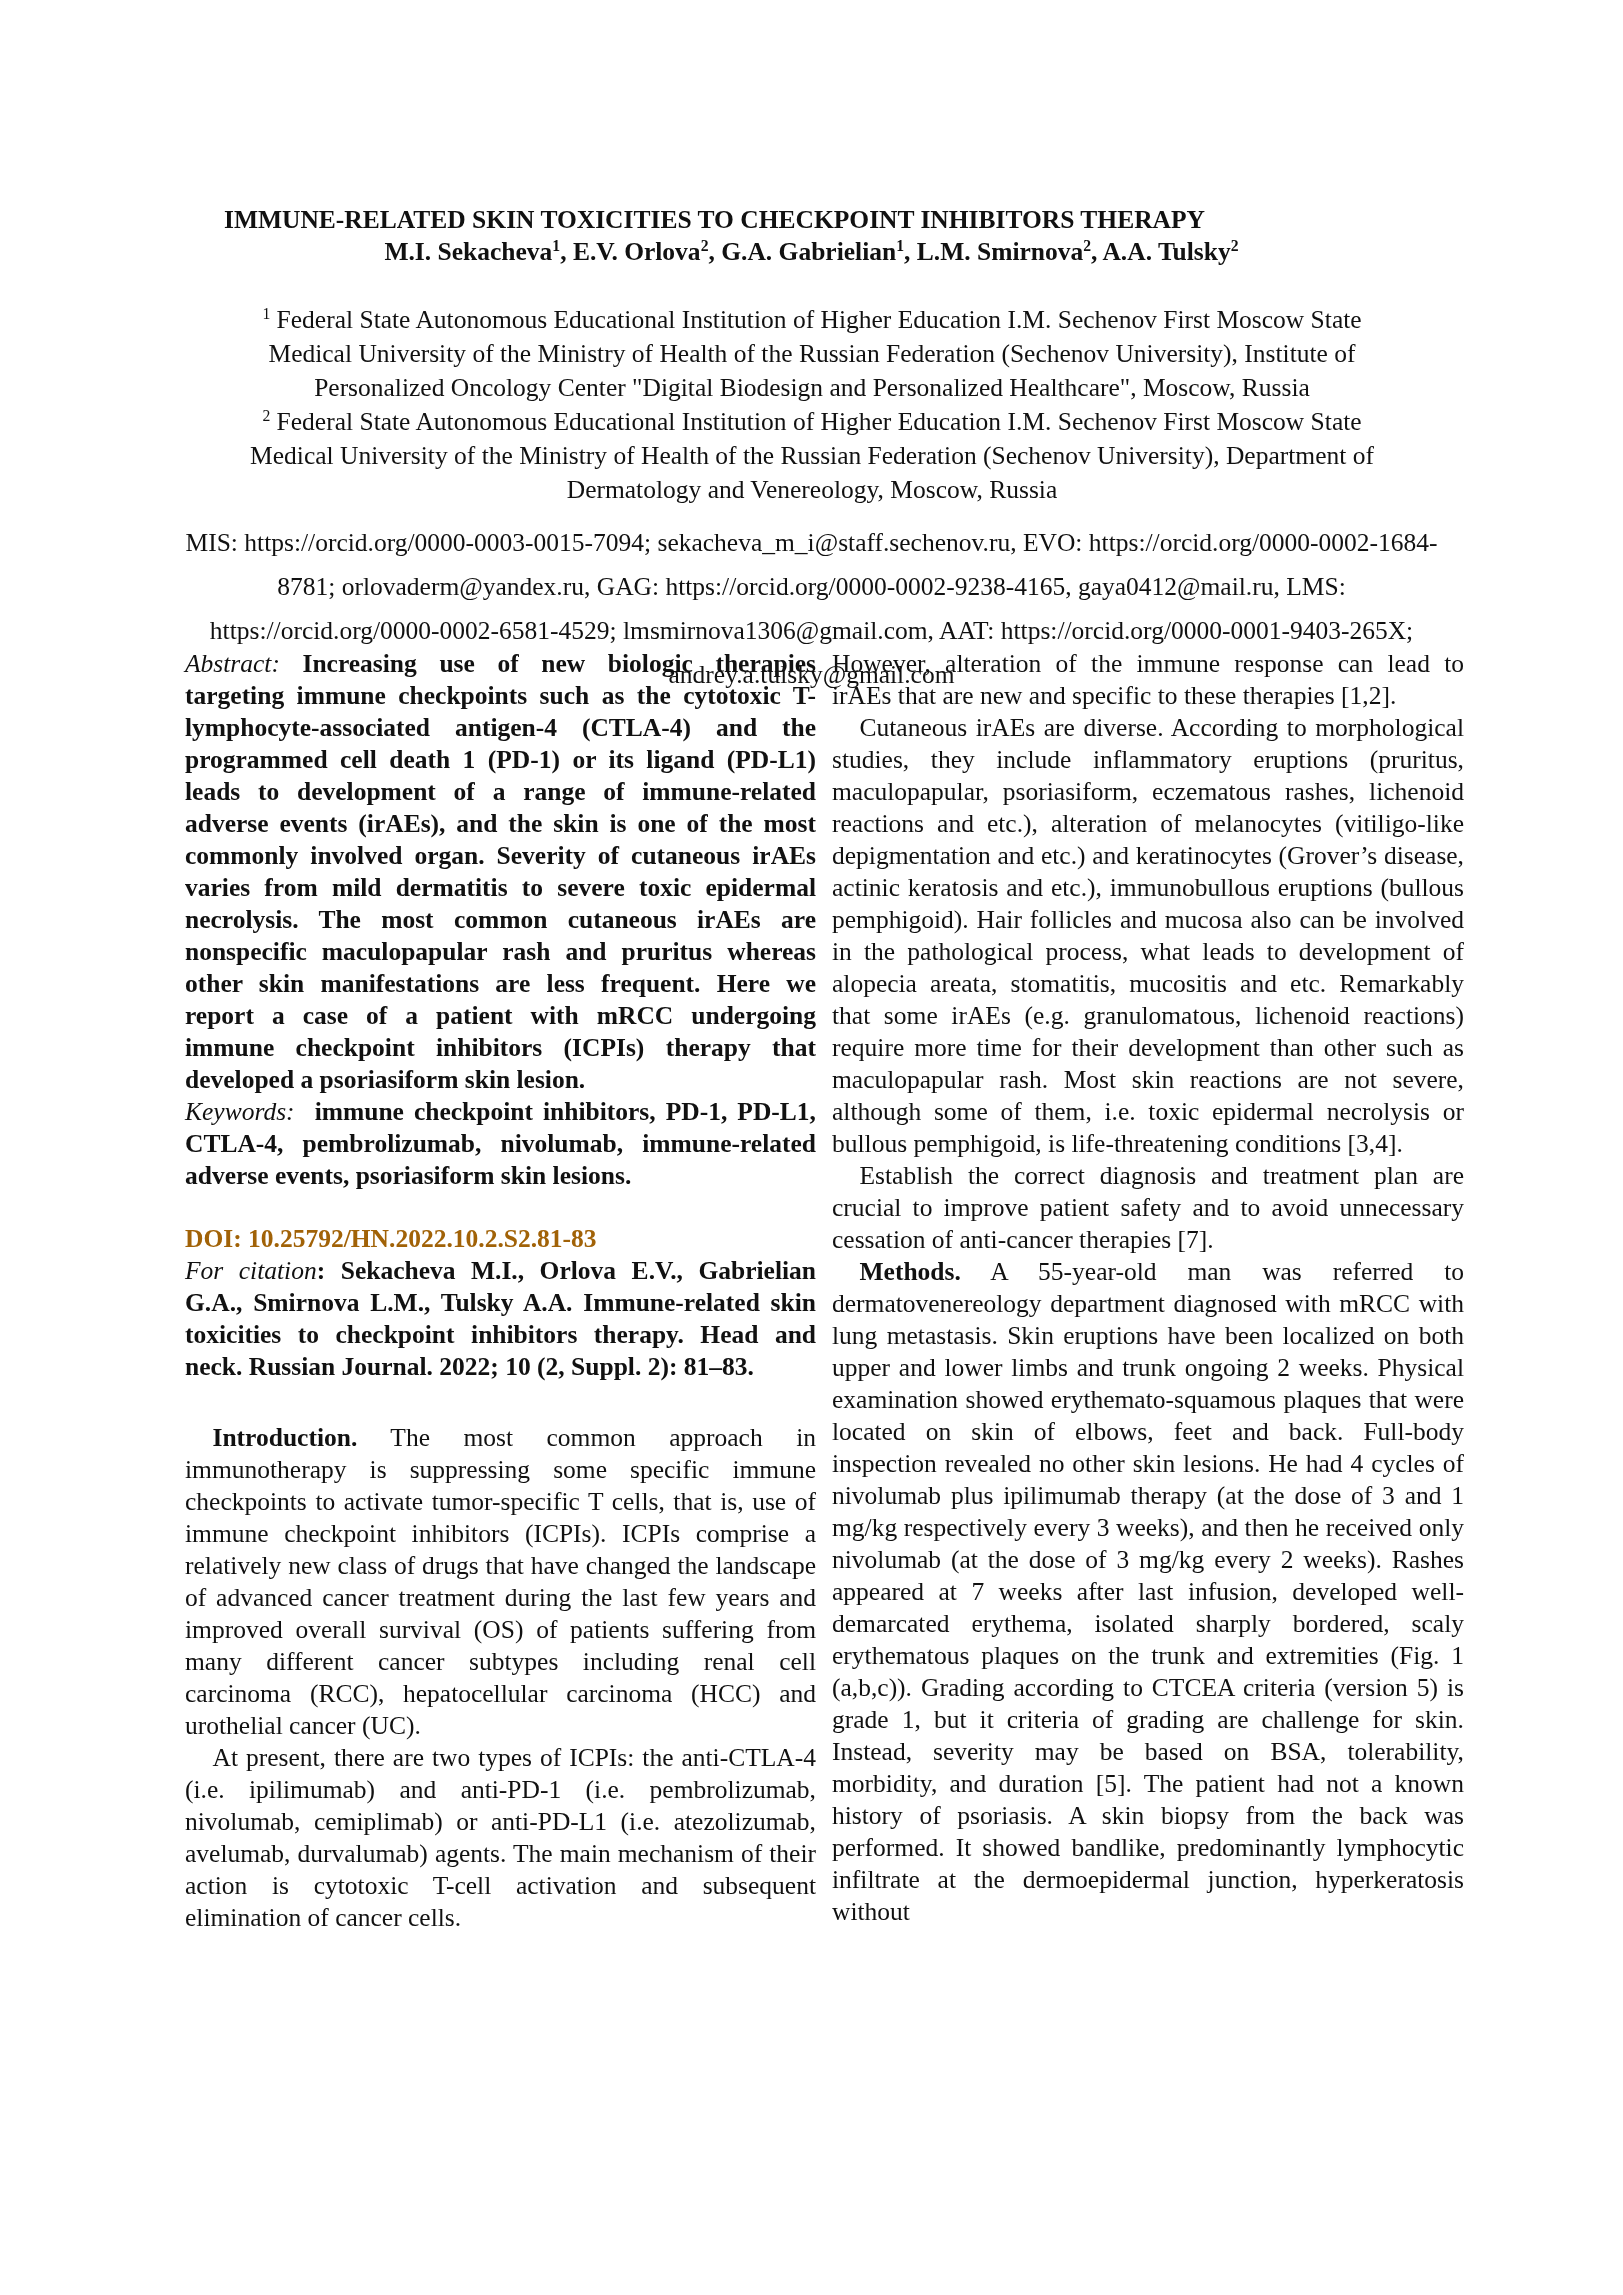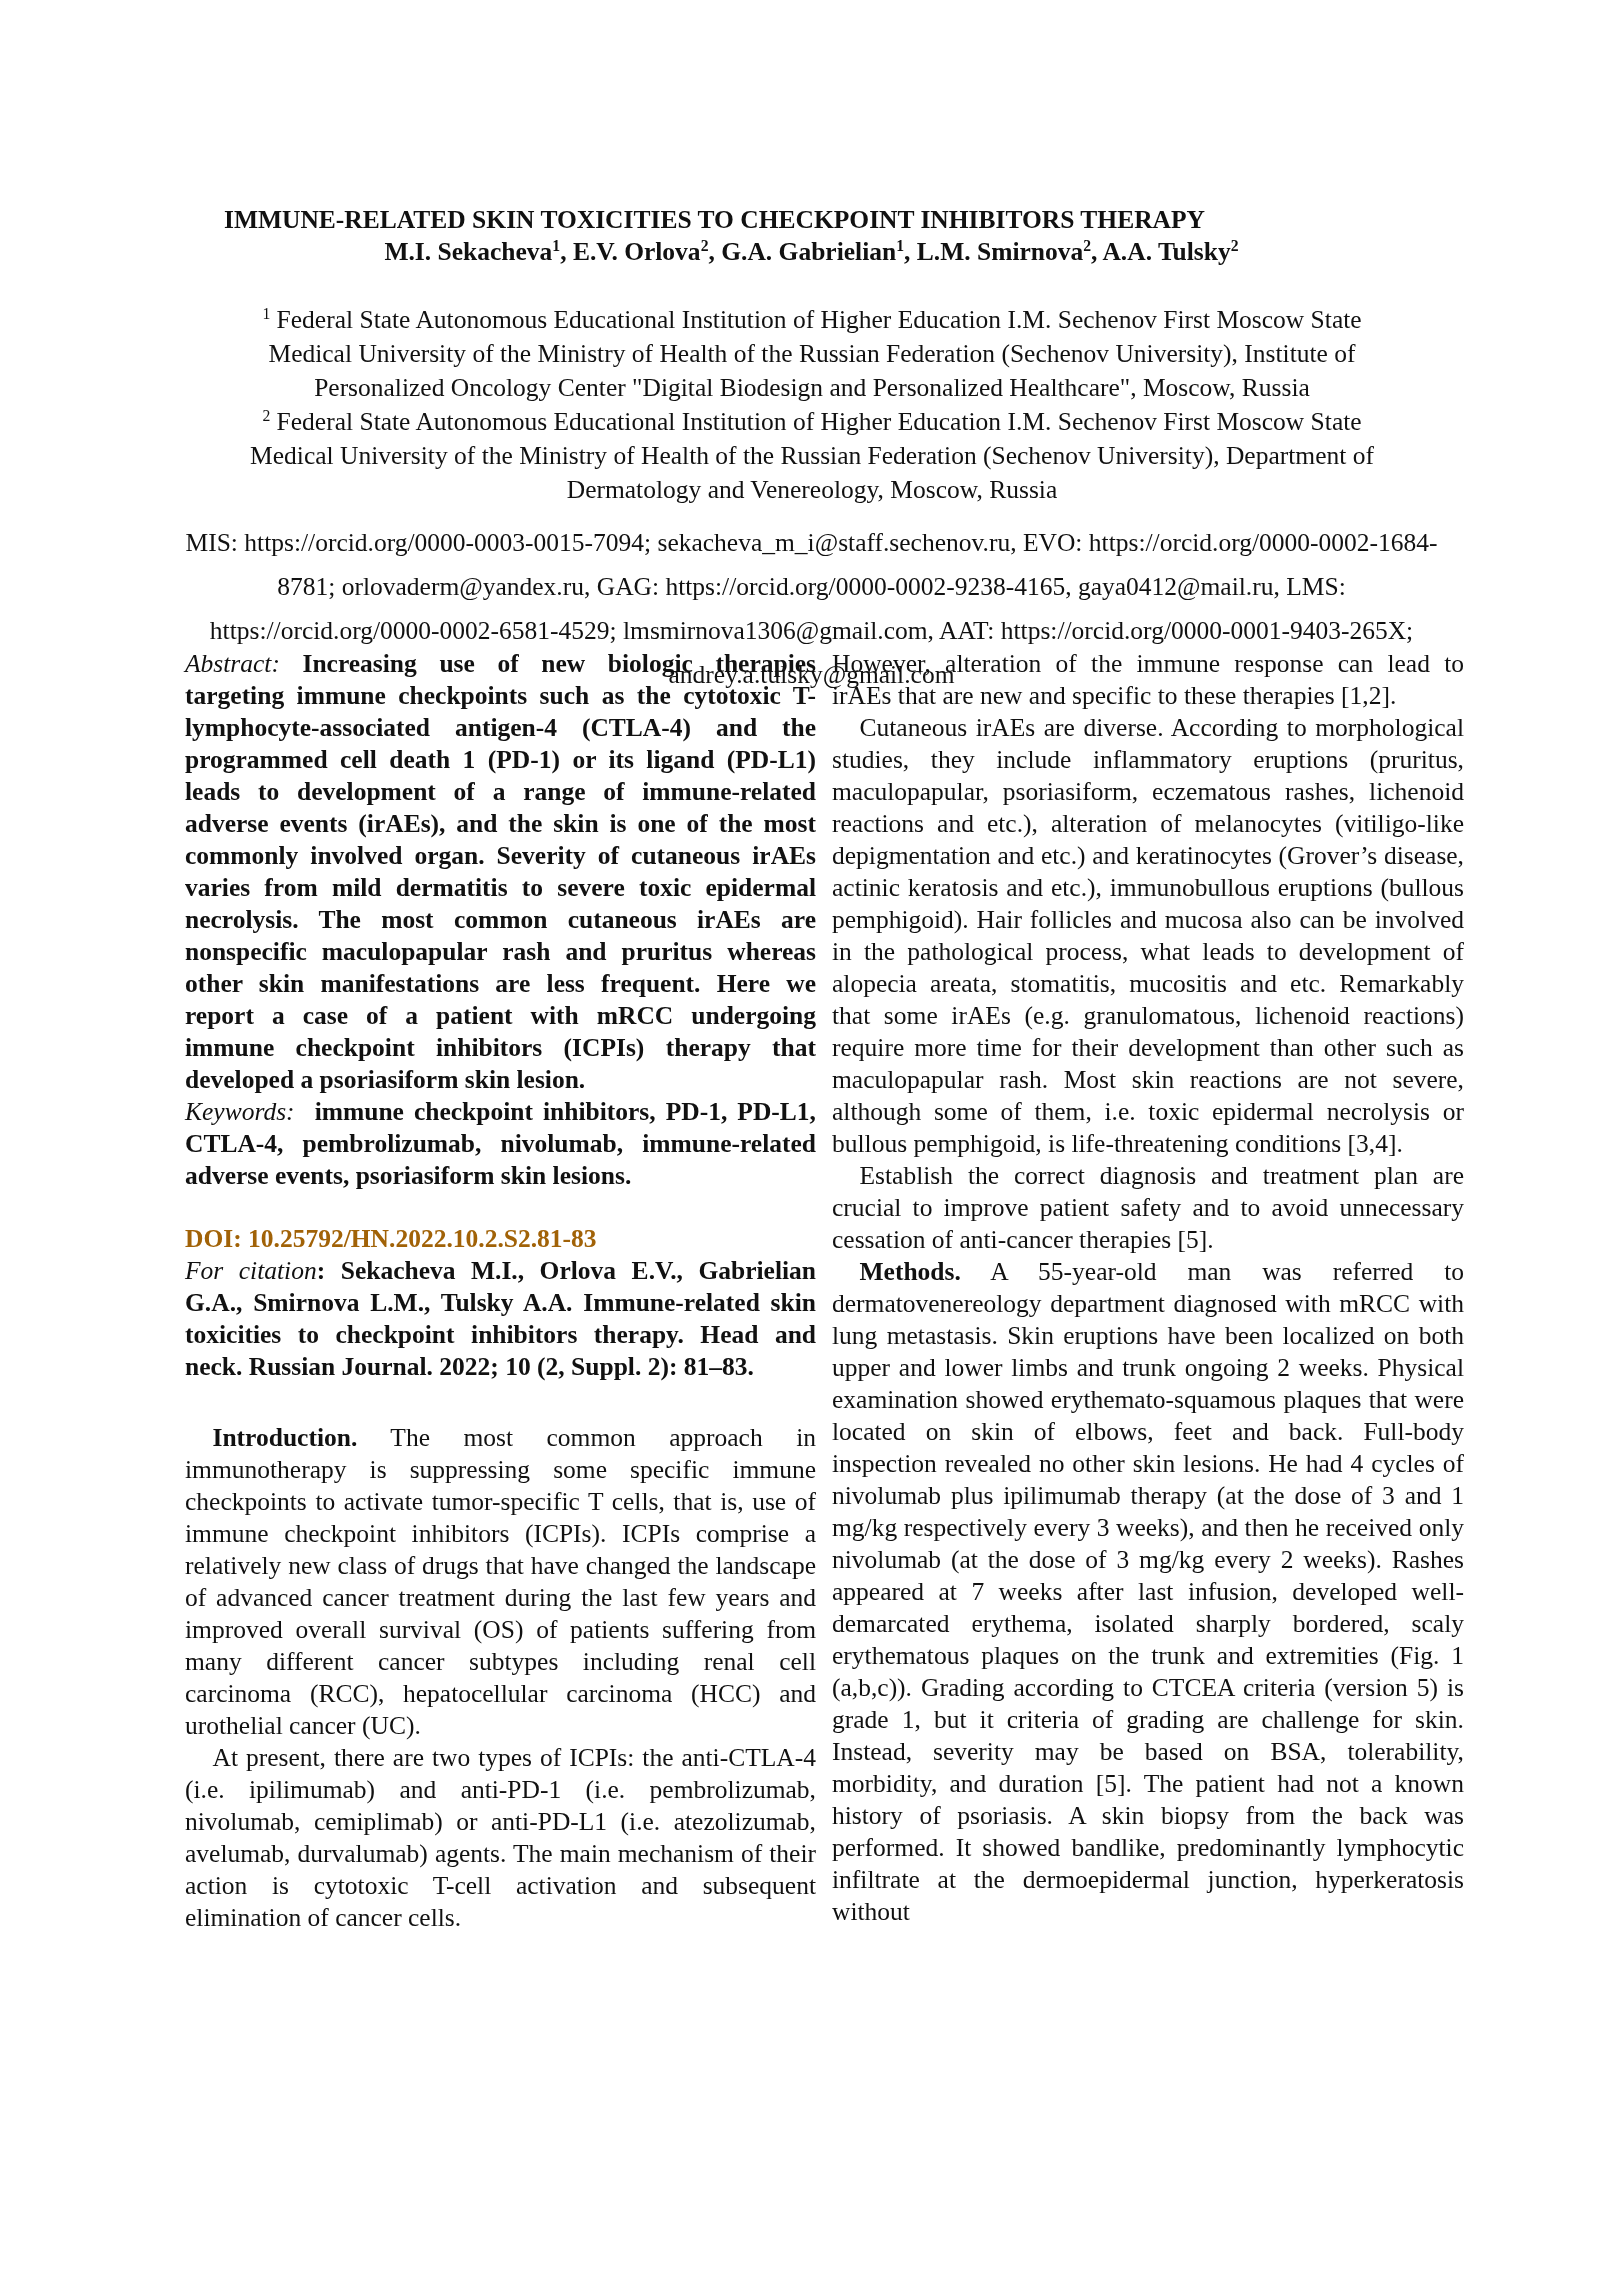--- a/index.html
+++ b/index.html
@@ -70,18 +70,18 @@
     <p class="doi" style="color: #a16207;">DOI: 10.25792/HN.2022.10.2.S2.81-83</p>
     <p class="bold"><span class="ital">For citation</span><span>: Sekacheva M.I., Orlova E.V., Gabrielian G.A., Smirnova L.M., Tulsky A.A. Immune-related skin toxicities to checkpoint inhibitors therapy. Head and neck. Russian Journal. 2022; 10 (2, Suppl. 2): 81–83.</span></p>
     <div class="spacer-2"></div>
     <p class="indent"><span class="bold">Introduction.</span><span> The most common approach in immunotherapy is suppressing some specific immune checkpoints to activate tumor-specific T cells, that is, use of immune checkpoint inhibitors (ICPIs). ICPIs comprise a relatively new class of drugs that have changed the landscape of advanced cancer treatment during the last few years and improved overall survival (OS) of patients suffering from many different cancer subtypes including renal cell carcinoma (RCC), hepatocellular carcinoma (HCC) and urothelial cancer (UC).</span></p>
     <p class="indent">At present, there are two types of ICPIs: the anti-CTLA-4 (i.e. ipilimumab) and anti-PD-1 (i.e. pembrolizumab, nivolumab, cemiplimab) or anti-PD-L1 (i.e. atezolizumab, avelumab, durvalumab) agents. The main mechanism of their action is cytotoxic T-cell activation and subsequent elimination of cancer cells.</p>
   </div>
 
   <div class="col col-right">
     <p>However, alteration of the immune response can lead to irAEs that are new and specific to these therapies [1,2].</p>
     <p class="indent">Cutaneous irAEs are diverse. According to morphological studies, they include inflammatory eruptions (pruritus, maculopapular, psoriasiform, eczematous rashes, lichenoid reactions and etc.), alteration of melanocytes (vitiligo-like depigmentation and etc.) and keratinocytes (Grover’s disease, actinic keratosis and etc.), immunobullous eruptions (bullous pemphigoid). Hair follicles and mucosa also can be involved in the pathological process, what leads to development of alopecia areata, stomatitis, mucositis and etc. Remarkably that some irAEs (e.g. granulomatous, lichenoid reactions) require more time for their development than other such as maculopapular rash. Most skin reactions are not severe, although some of them, i.e. toxic epidermal necrolysis or bullous pemphigoid, is life-threatening conditions [3,4].</p>
-    <p class="indent">Establish the correct diagnosis and treatment plan are crucial to improve patient safety and to avoid unnecessary cessation of anti-cancer therapies [5].</p>
+    <p class="indent">Establish the correct diagnosis and treatment plan are crucial to improve patient safety and to avoid unnecessary cessation of anti-cancer therapies [7].</p>
     <p class="indent"><span class="bold">Methods.</span><span> A 55-year-old man was referred to dermatovenereology department diagnosed with mRCC with lung metastasis. Skin eruptions have been localized on both upper and lower limbs and trunk ongoing 2 weeks. Physical examination showed erythemato-squamous plaques that were located on skin of elbows, feet and back. Full-body inspection revealed no other skin lesions. He had 4 cycles of nivolumab plus ipilimumab therapy (at the dose of 3 and 1 mg/kg respectively every 3 weeks), and then he received only nivolumab (at the dose of 3 mg/kg every 2 weeks). Rashes appeared at 7 weeks after last infusion, developed well-demarcated erythema, isolated sharply bordered, scaly erythematous plaques on the trunk and extremities (Fig. 1 (a,b,c)). Grading according to CTCEA criteria (version 5) is grade 1, but it criteria of grading are challenge for skin. Instead, severity may be based on BSA, tolerability, morbidity, and duration [5]. The patient had not a known history of psoriasis. A skin biopsy from the back was performed. It showed bandlike, predominantly lymphocytic infiltrate at the dermoepidermal junction, hyperkeratosis without</span></p>
   </div>
 
 </div>
 
 
 </body></html>

